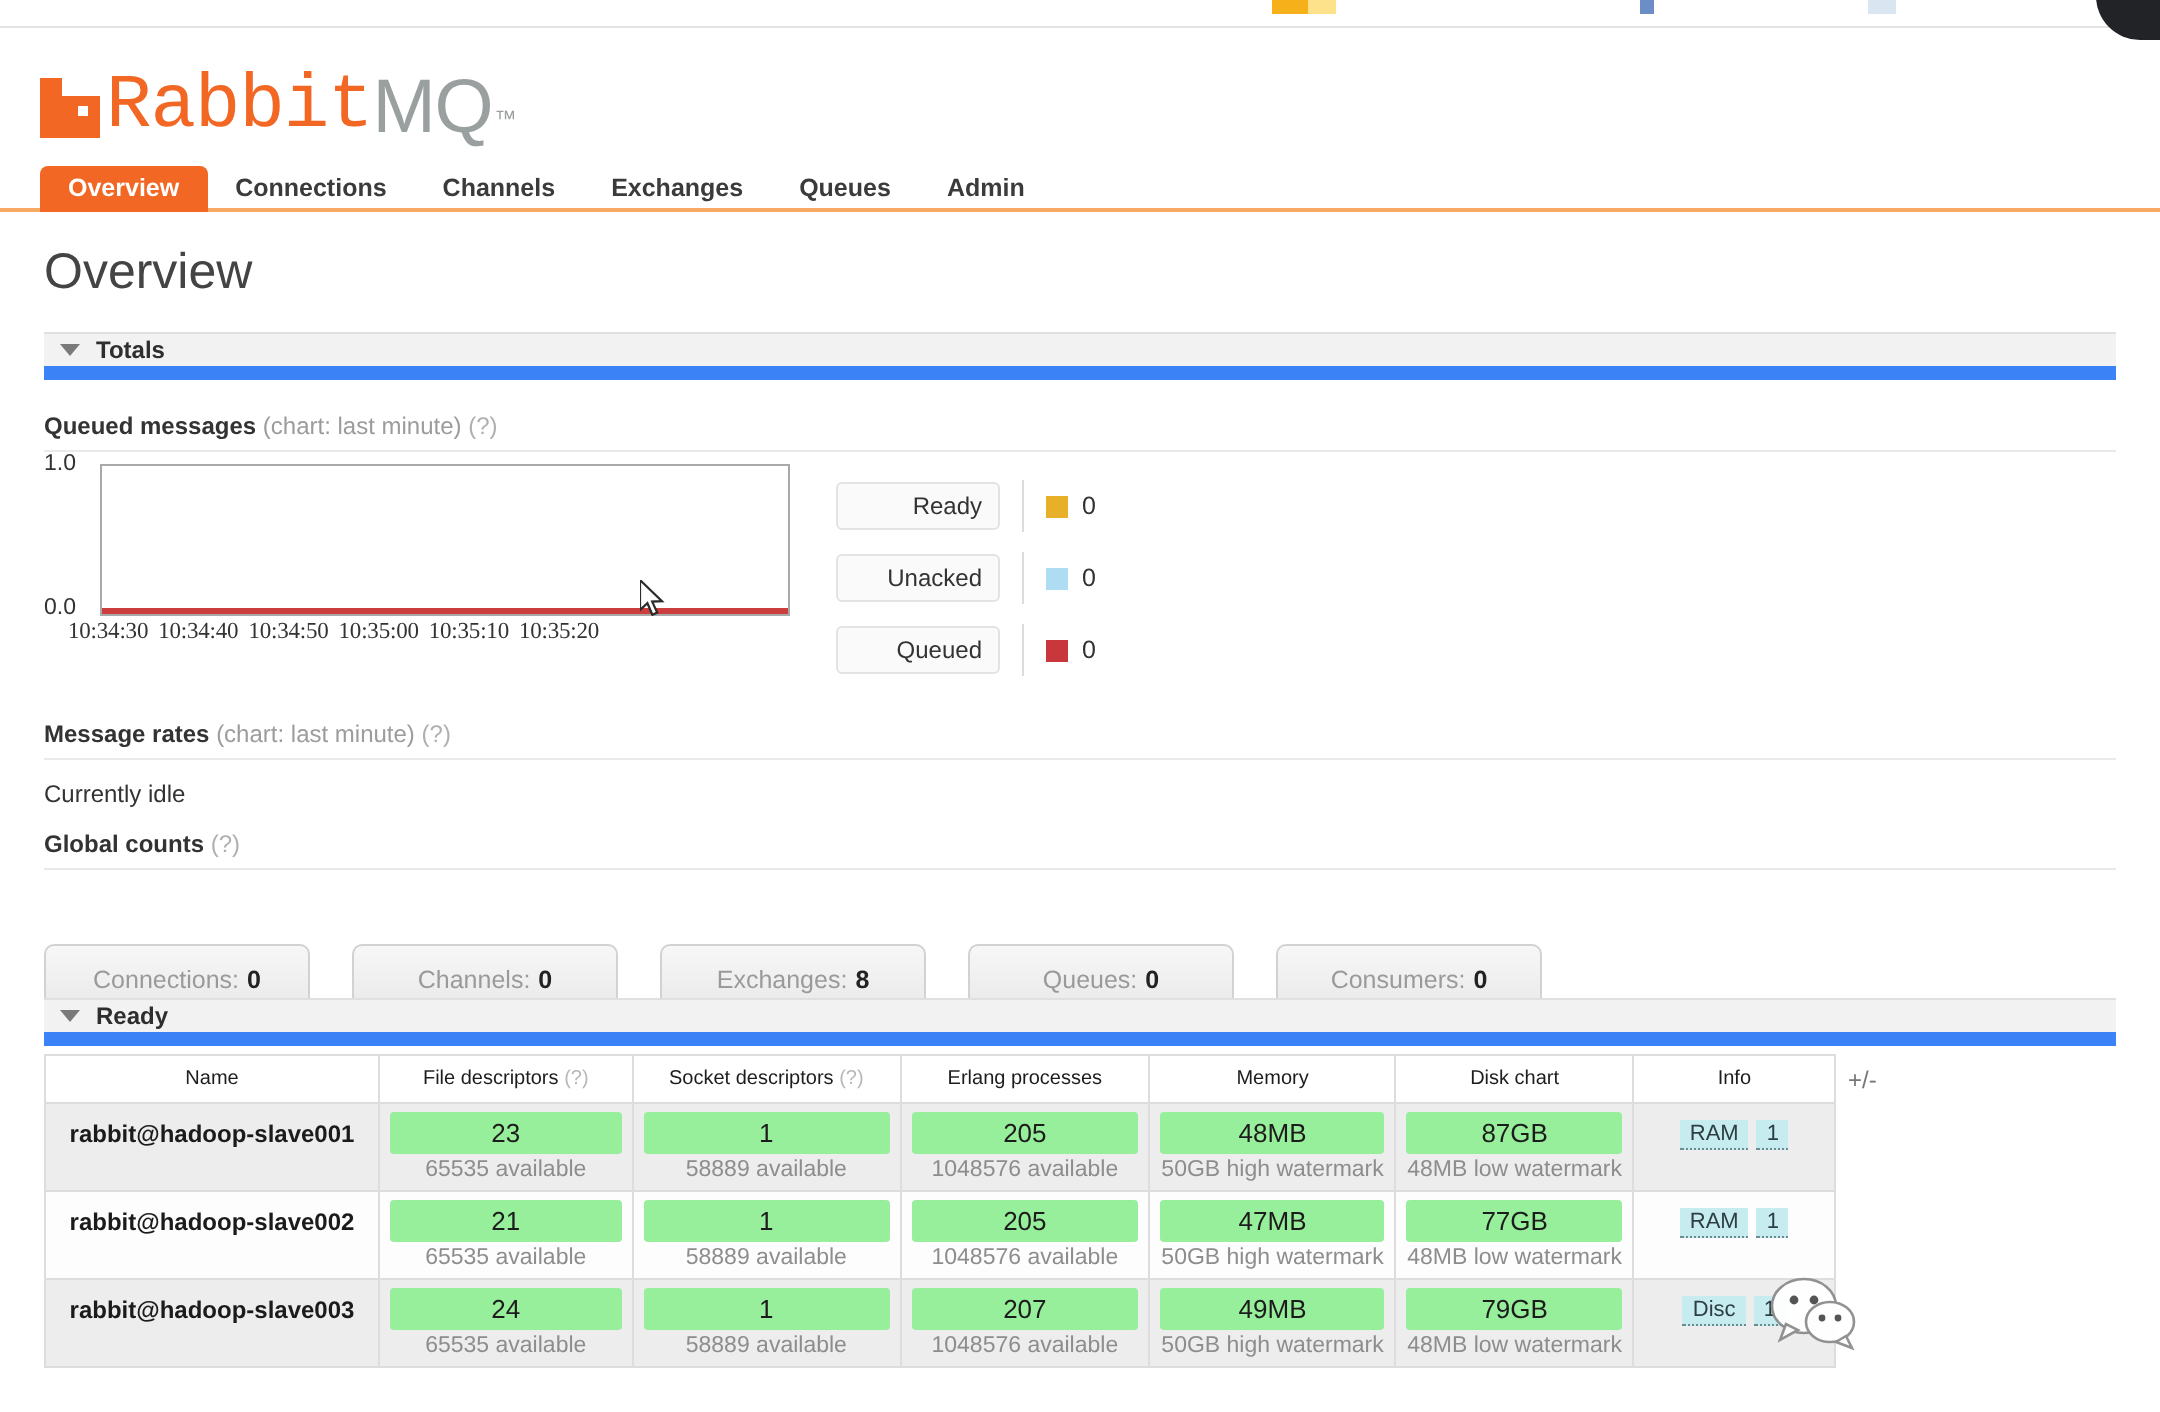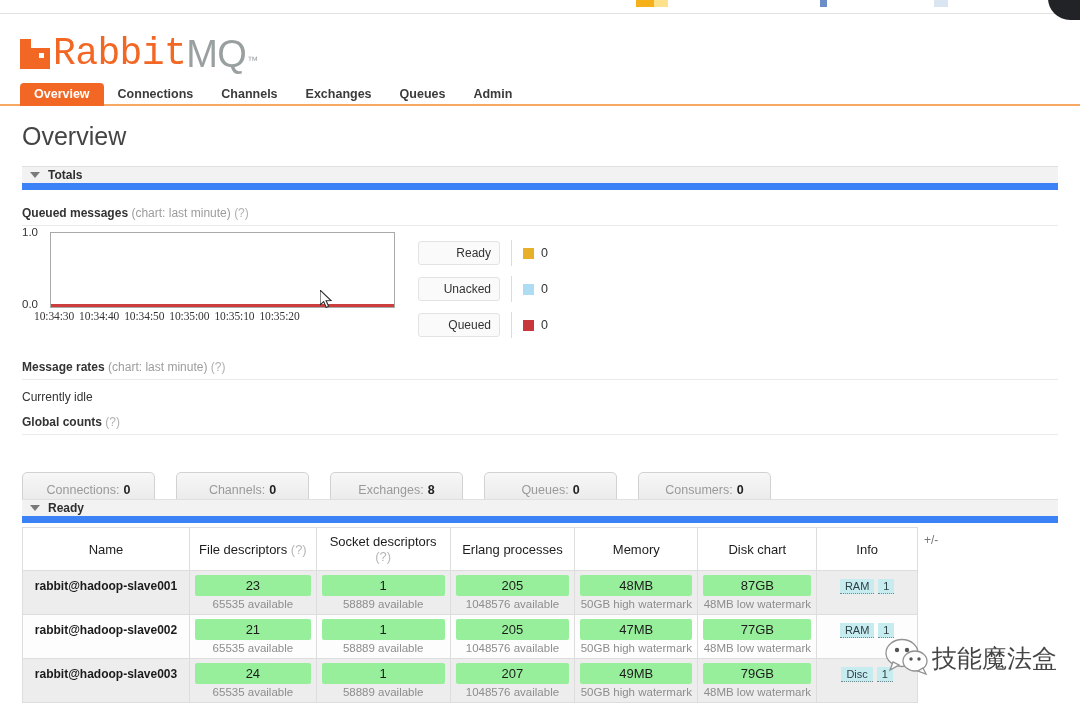--- a/index.html
+++ b/index.html
@@ -156,21 +156,21 @@
 
   
   .nodes-table {
     position: absolute; left: 22px; top: 527px;
     border-collapse: collapse; width: 896px;
     font-size: 11.5px; color: #222;
   }
   .nodes-table th {
     border: 1px solid #ddd; background: #fff;
     font-weight: normal; padding: 6px 4px; 
-    font-size: 13px; color: #1d1d1d; margin-top: 26px;
+    font-size: 10px; color: #1d1d1d; margin-top: 26px;
   }
   .nodes-table th .qm { color: #b7b7b7; }
   .nodes-table td {
     border: 1px solid #ddd; padding: 4px 5px; text-align: center; vertical-align: top;
   }
   .nodes-table tr.odd td { background: #ededed; }
   .nodes-table tr.even td { background: #fdfdfd; }
   .node-name { font-weight: bold; font-size: 12px; color: #1b1b1b; text-align: center !important; padding-top: 8px !important; }
   .bar-green {
     background: #98ef9b; border-radius: 2px; padding: 3px 0 3px 0;
@@ -431,16 +431,15 @@
         <ellipse cx="18" cy="17" rx="16" ry="13.5" fill="#ffffff" stroke="#8d8d8d" stroke-width="1.3"></ellipse>
         <polygon points="9,26 6,34 15,29" fill="#ffffff" stroke="#8d8d8d" stroke-width="1.3"></polygon>
         <circle cx="13" cy="14" r="2.2" fill="#4c4c4c"></circle>
         <circle cx="23" cy="14" r="2.2" fill="#4c4c4c"></circle>
         <ellipse cx="31" cy="25" rx="12" ry="10" fill="#ffffff" stroke="#8d8d8d" stroke-width="1.3"></ellipse>
         <polygon points="39,32 42,38 34,35" fill="#ffffff" stroke="#8d8d8d" stroke-width="1.3"></polygon>
         <circle cx="27" cy="23" r="1.7" fill="#4c4c4c"></circle>
         <circle cx="35" cy="23" r="1.7" fill="#4c4c4c"></circle>
       </svg>
     </span>
-    <span class="wm-text">技能魔法盒</span>
   </div>
 
 </div>
 
 </body></html>

